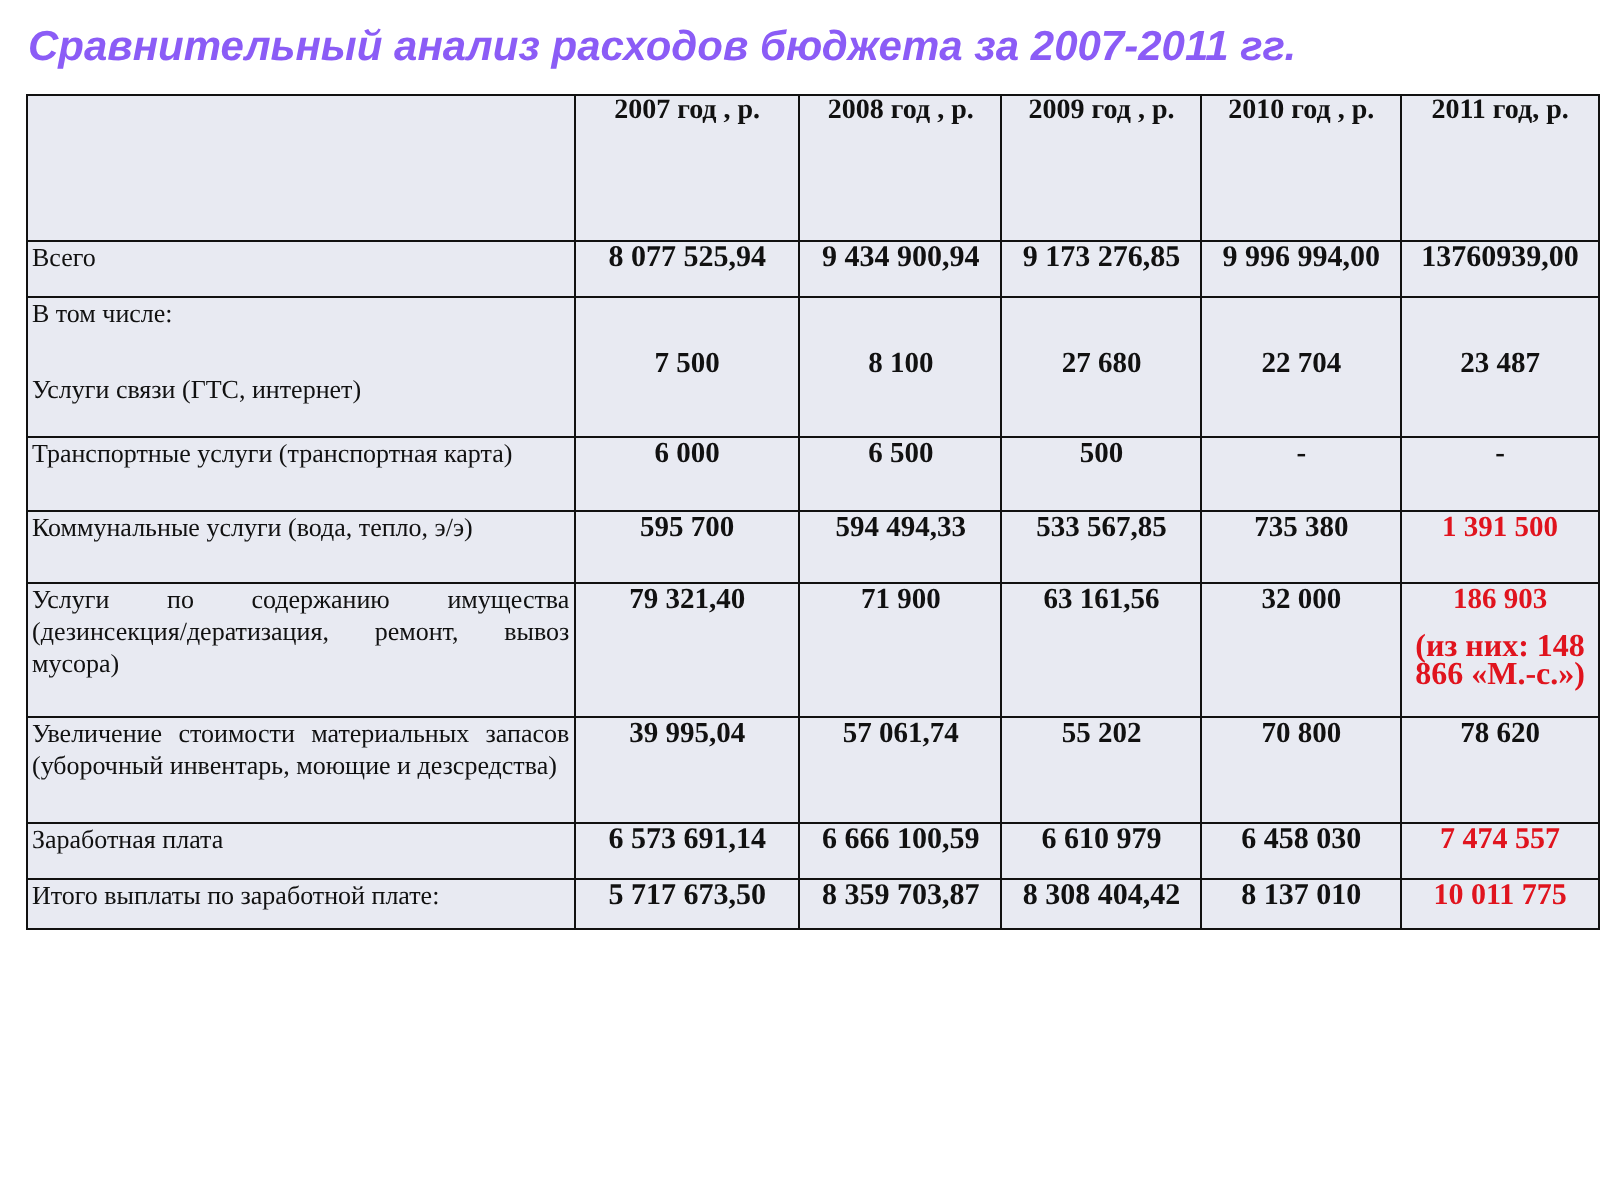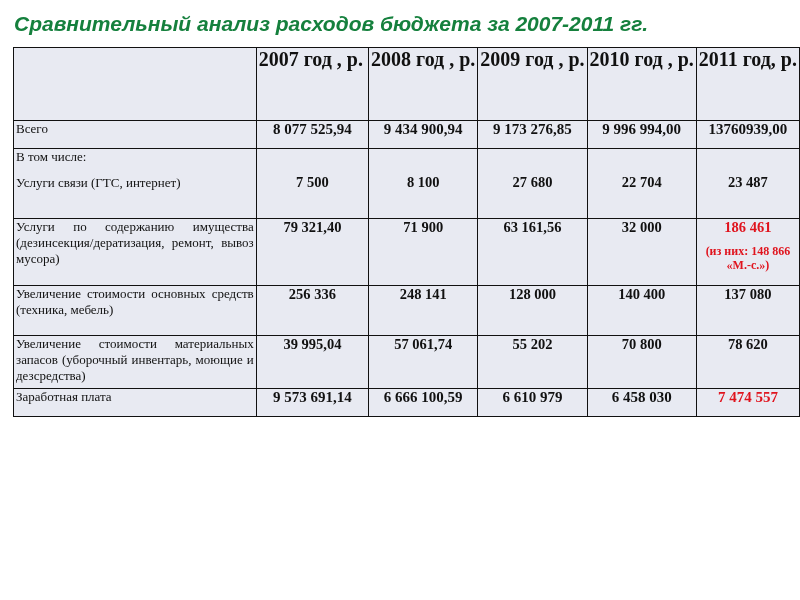--- a/index.html
+++ b/index.html
@@ -5,48 +5,48 @@
     html, body { margin: 0; padding: 0; }
     body {
       width: 800px; height: 600px; background: #ffffff; overflow: hidden;
       position: relative;
       font-family: "Liberation Serif", "DejaVu Serif", serif;
     }
     .title {
       position: absolute; left: 14px; top: 12px; width: 786px;
       font-family: "Liberation Sans", "DejaVu Sans", sans-serif;
       font-weight: bold; font-style: italic;
-      font-size: 21px; color: #15803d; white-space: nowrap; letter-spacing: 0px;
+      font-size: 21px; color: #8b5cf6; white-space: nowrap; letter-spacing: 0px;
     }
     table.budget {
       position: absolute; left: 13px; top: 47px;
       border-collapse: collapse; table-layout: fixed;
       background: #e8eaf2;
     }
     table.budget td, table.budget th {
       border: 1.5px solid #111;
       padding: 0 2px; vertical-align: top;
       color: #111; overflow: hidden;
     }
     th.col-head {
-      font-size: 20px; font-weight: bold; text-align: left; padding-top: 4px;
+      font-size: 14px; font-weight: bold; text-align: center; padding-top: 4px;
       white-space: nowrap;
     }
     td.label {
       font-size: 13px; text-align: justify; text-align-last: left; line-height: 16px;
       padding-top: 1px;
     }
     td.val {
       font-size: 14.5px; font-weight: bold; text-align: center; white-space: nowrap;
       padding-top: 3px;
     }
     td.val.big { font-size: 15px; }
     td.val.red { color: #e0141e; }
-    .note { display: block; font-size: 12px; color: #e0141e; line-height: 14px; margin-top: 8px; }
-    .sub { display: block; margin-top: 10px; }
+    .note { display: block; font-size: 16px; color: #e0141e; line-height: 14px; margin-top: 8px; }
+    .sub { display: block; margin-top: 22px; }
     .bot { display: block; margin-top: 25px; }
   </style>
 </head>
 <body>
 
 <div class="title">Сравнительный анализ расходов бюджета за 2007-2011 гг.</div>
 
 <table class="budget">
   <colgroup>
     <col style="width:275px">
@@ -87,46 +87,62 @@
         <td class="val">
           <span class="bot">27 680</span>
         </td>
         <td class="val">
           <span class="bot">22 704</span>
         </td>
         <td class="val">
           <span class="bot">23 487</span>
         </td>
       </tr>
+      <tr style="height: 37px;">
+        <td class="label"><span>Транспортные услуги (транспортная карта)</span></td>
+        <td class="val"><span>6 000</span></td>
+        <td class="val"><span>6 500</span></td>
+        <td class="val"><span>500</span></td>
+        <td class="val"><span>-</span></td>
+        <td class="val"><span>-</span></td>
+      </tr>
+      <tr style="height: 36px;">
+        <td class="label"><span>Коммунальные услуги (вода, тепло, э/э)</span></td>
+        <td class="val"><span>595 700</span></td>
+        <td class="val"><span>594 494,33</span></td>
+        <td class="val"><span>533 567,85</span></td>
+        <td class="val"><span>735 380</span></td>
+        <td class="val red"><span>1 391 500</span></td>
+      </tr>
       <tr style="height: 67px;">
         <td class="label"><span>Услуги по содержанию имущества (дезинсекция/дератизация, ремонт, вывоз мусора)</span></td>
         <td class="val"><span>79 321,40</span></td>
         <td class="val"><span>71 900</span></td>
         <td class="val"><span>63 161,56</span></td>
         <td class="val"><span>32 000</span></td>
-        <td class="val red"><span>186 461</span><span class="note" style="white-space: normal;">(из них: 148 866 «М.-с.»)</span></td>
-      </tr>
-      <tr style="height: 50px;">
-        <td class="label"><span>Увеличение стоимости основных средств (техника, мебель)</span></td>
-        <td class="val"><span>256 336</span></td>
-        <td class="val"><span>248 141</span></td>
-        <td class="val"><span>128 000</span></td>
-        <td class="val"><span>140 400</span></td>
-        <td class="val"><span>137 080</span></td>
+        <td class="val red"><span>186 903</span><span class="note" style="white-space: normal;">(из них: 148 866 «М.-с.»)</span></td>
       </tr>
       <tr style="height: 53px;">
         <td class="label"><span>Увеличение стоимости материальных запасов (уборочный инвентарь, моющие и дезсредства)</span></td>
         <td class="val"><span>39 995,04</span></td>
         <td class="val"><span>57 061,74</span></td>
         <td class="val"><span>55 202</span></td>
         <td class="val"><span>70 800</span></td>
         <td class="val"><span>78 620</span></td>
       </tr>
       <tr style="height: 28px;">
         <td class="label"><span>Заработная плата</span></td>
-        <td class="val big"><span>9 573 691,14</span></td>
+        <td class="val big"><span>6 573 691,14</span></td>
         <td class="val big"><span>6 666 100,59</span></td>
         <td class="val big"><span>6 610 979</span></td>
         <td class="val big"><span>6 458 030</span></td>
         <td class="val red big"><span>7 474 557</span></td>
       </tr>
+      <tr style="height: 25px;">
+        <td class="label"><span>Итого выплаты по заработной плате:</span></td>
+        <td class="val big"><span>5 717 673,50</span></td>
+        <td class="val big"><span>8 359 703,87</span></td>
+        <td class="val big"><span>8 308 404,42</span></td>
+        <td class="val big"><span>8 137 010</span></td>
+        <td class="val red big"><span>10 011 775</span></td>
+      </tr>
     </tbody>
 </table>
 
 </body></html>

